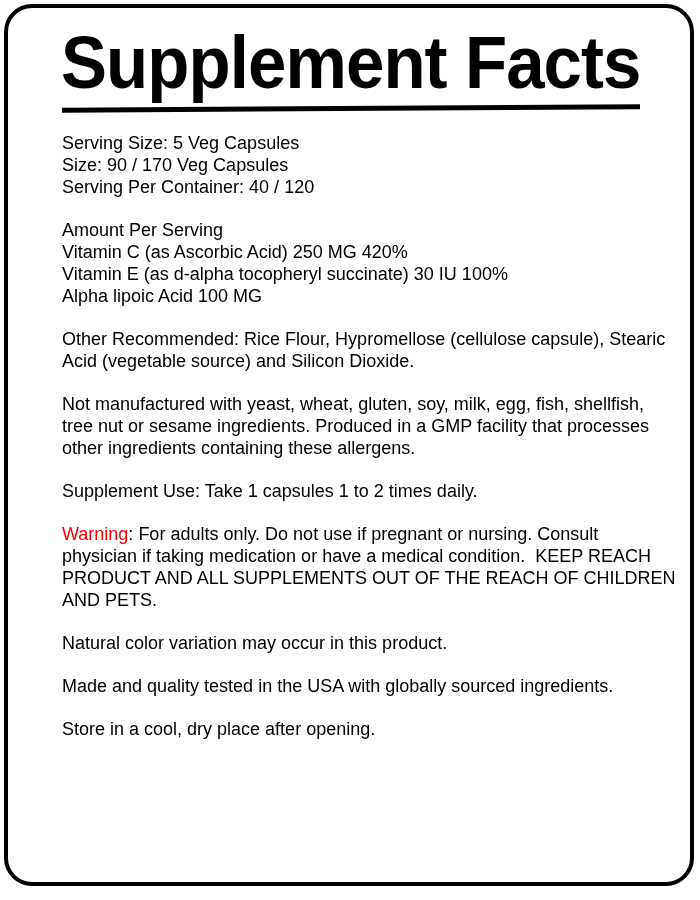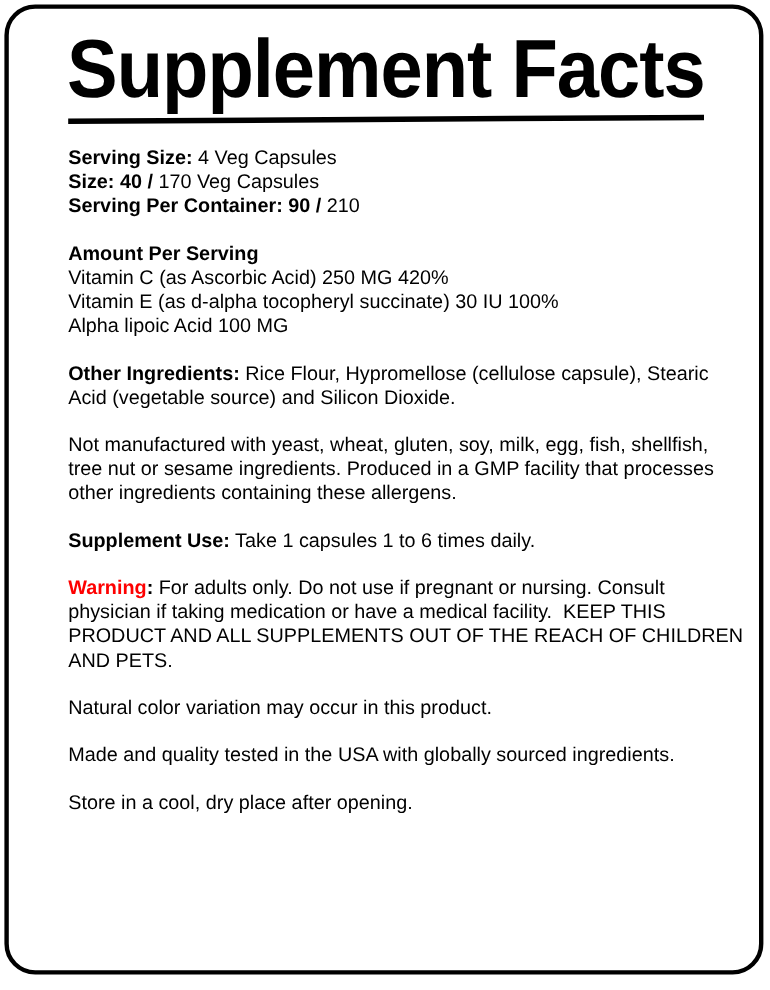--- a/index.html
+++ b/index.html
@@ -46,58 +46,58 @@
   .body-text {
     position: absolute;
     left: 62px;
     top: 132px;
     width: 642px;
     font-size: 18px;
     line-height: 22px;
   }
   .para { margin: 0 0 21px 0; }
   .pre { white-space: pre-wrap; }
-  .b { font-weight: 700; }
-  .warning-label { font-weight: 700; color: #fe0000; }
+  .b { font-weight: 400; }
+  .warning-label { font-weight: 400; color: #fe0000; }
 </style>
 </head>
 <body>
 
 <div class="stage">
   <div class="frame"></div>
 
   <div class="title">Supplement Facts</div>
   <div class="title-rule"></div>
 
   <div class="body-text">
 
     <div class="para">
-      <div><span class="b">Serving Size:</span><span> 4 Veg Capsules</span></div>
-      <div><span class="b">Size: 40 /</span><span> 170 Veg Capsules</span></div>
-      <div><span class="b">Serving Per Container: 90 /</span><span> 210</span></div>
+      <div><span class="b">Serving Size:</span><span> 5 Veg Capsules</span></div>
+      <div><span class="b">Size: 90 /</span><span> 170 Veg Capsules</span></div>
+      <div><span class="b">Serving Per Container: 40 /</span><span> 120</span></div>
     </div>
 
     <div class="para">
       <div class="b">Amount Per Serving</div>
       <div>Vitamin C (as Ascorbic Acid) 250 MG 420%</div>
       <div>Vitamin E (as d-alpha tocopheryl succinate) 30 IU 100%</div>
       <div>Alpha lipoic Acid 100 MG</div>
     </div>
 
-    <p class="para pre"><span class="b">Other Ingredients:</span><span> Rice Flour, Hypromellose (cellulose capsule), Stearic
+    <p class="para pre"><span class="b">Other Recommended:</span><span> Rice Flour, Hypromellose (cellulose capsule), Stearic
 Acid (vegetable source) and Silicon Dioxide.</span></p>
 
     <p class="para pre">Not manufactured with yeast, wheat, gluten, soy, milk, egg, fish, shellfish,
 tree nut or sesame ingredients. Produced in a GMP facility that processes
 other ingredients containing these allergens.</p>
 
-    <p class="para pre"><span class="b">Supplement Use:</span><span> Take 1 capsules 1 to 6 times daily.</span></p>
+    <p class="para pre"><span class="b">Supplement Use:</span><span> Take 1 capsules 1 to 2 times daily.</span></p>
 
     <p class="para pre"><span class="warning-label">Warning</span><span class="b">:</span><span> For adults only. Do not use if pregnant or nursing. Consult
-physician if taking medication or have a medical facility.  KEEP THIS
+physician if taking medication or have a medical condition.  KEEP REACH
 PRODUCT AND ALL SUPPLEMENTS OUT OF THE REACH OF CHILDREN
 AND PETS.</span></p>
 
     <p class="para">Natural color variation may occur in this product.</p>
 
     <p class="para">Made and quality tested in the USA with globally sourced ingredients.</p>
 
     <p class="para">Store in a cool, dry place after opening.</p>
 
   </div>

